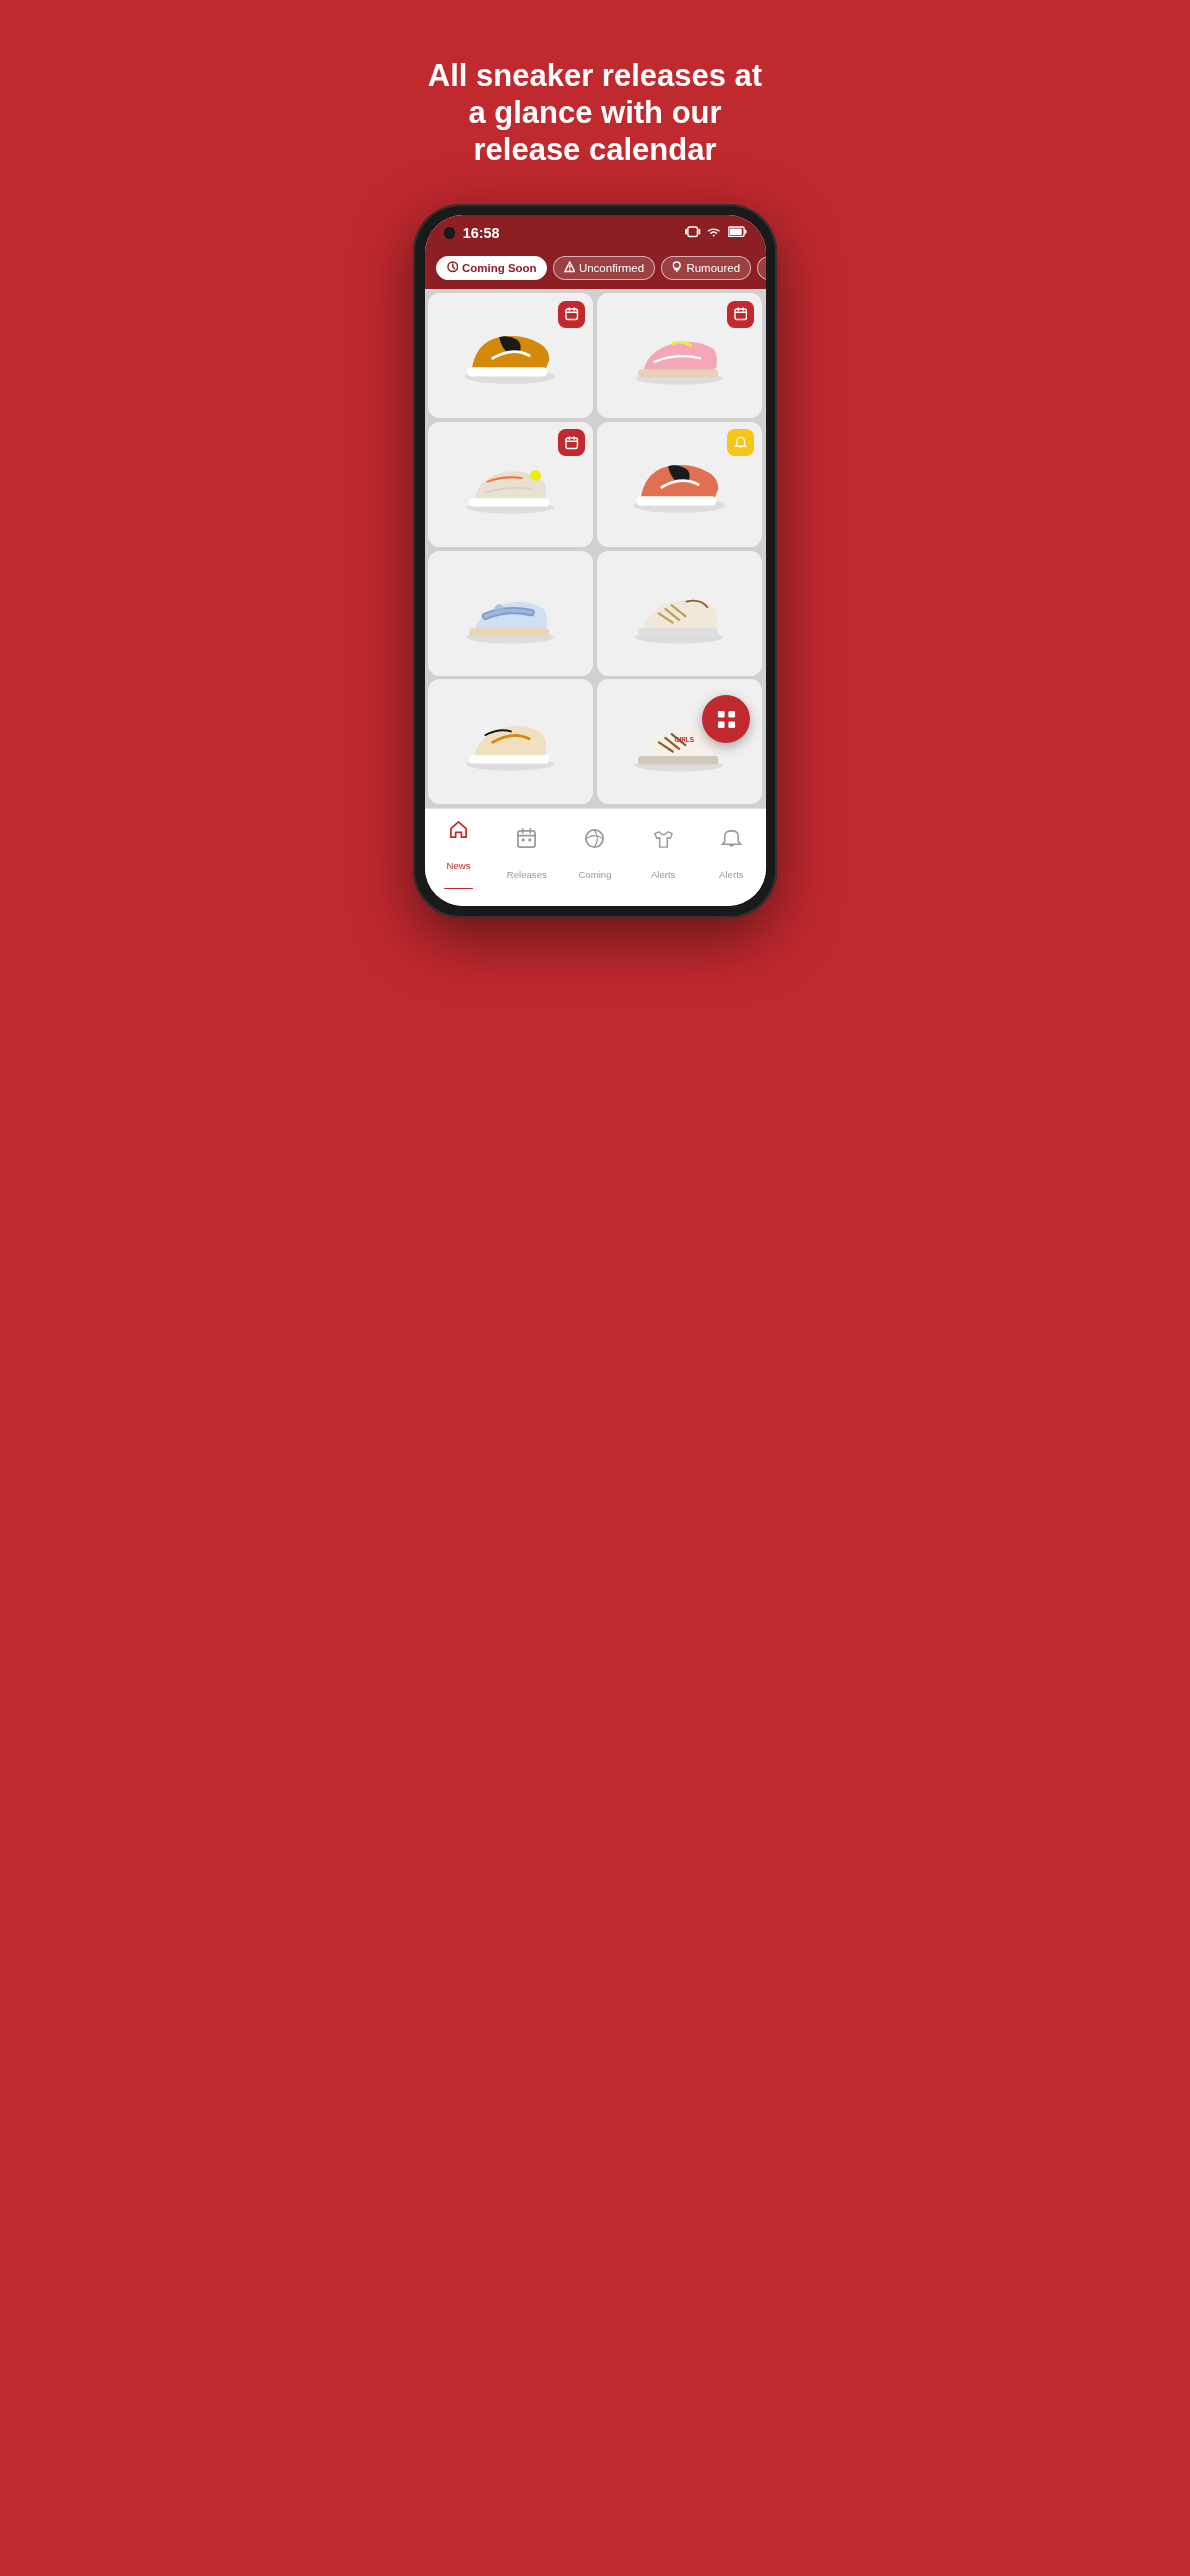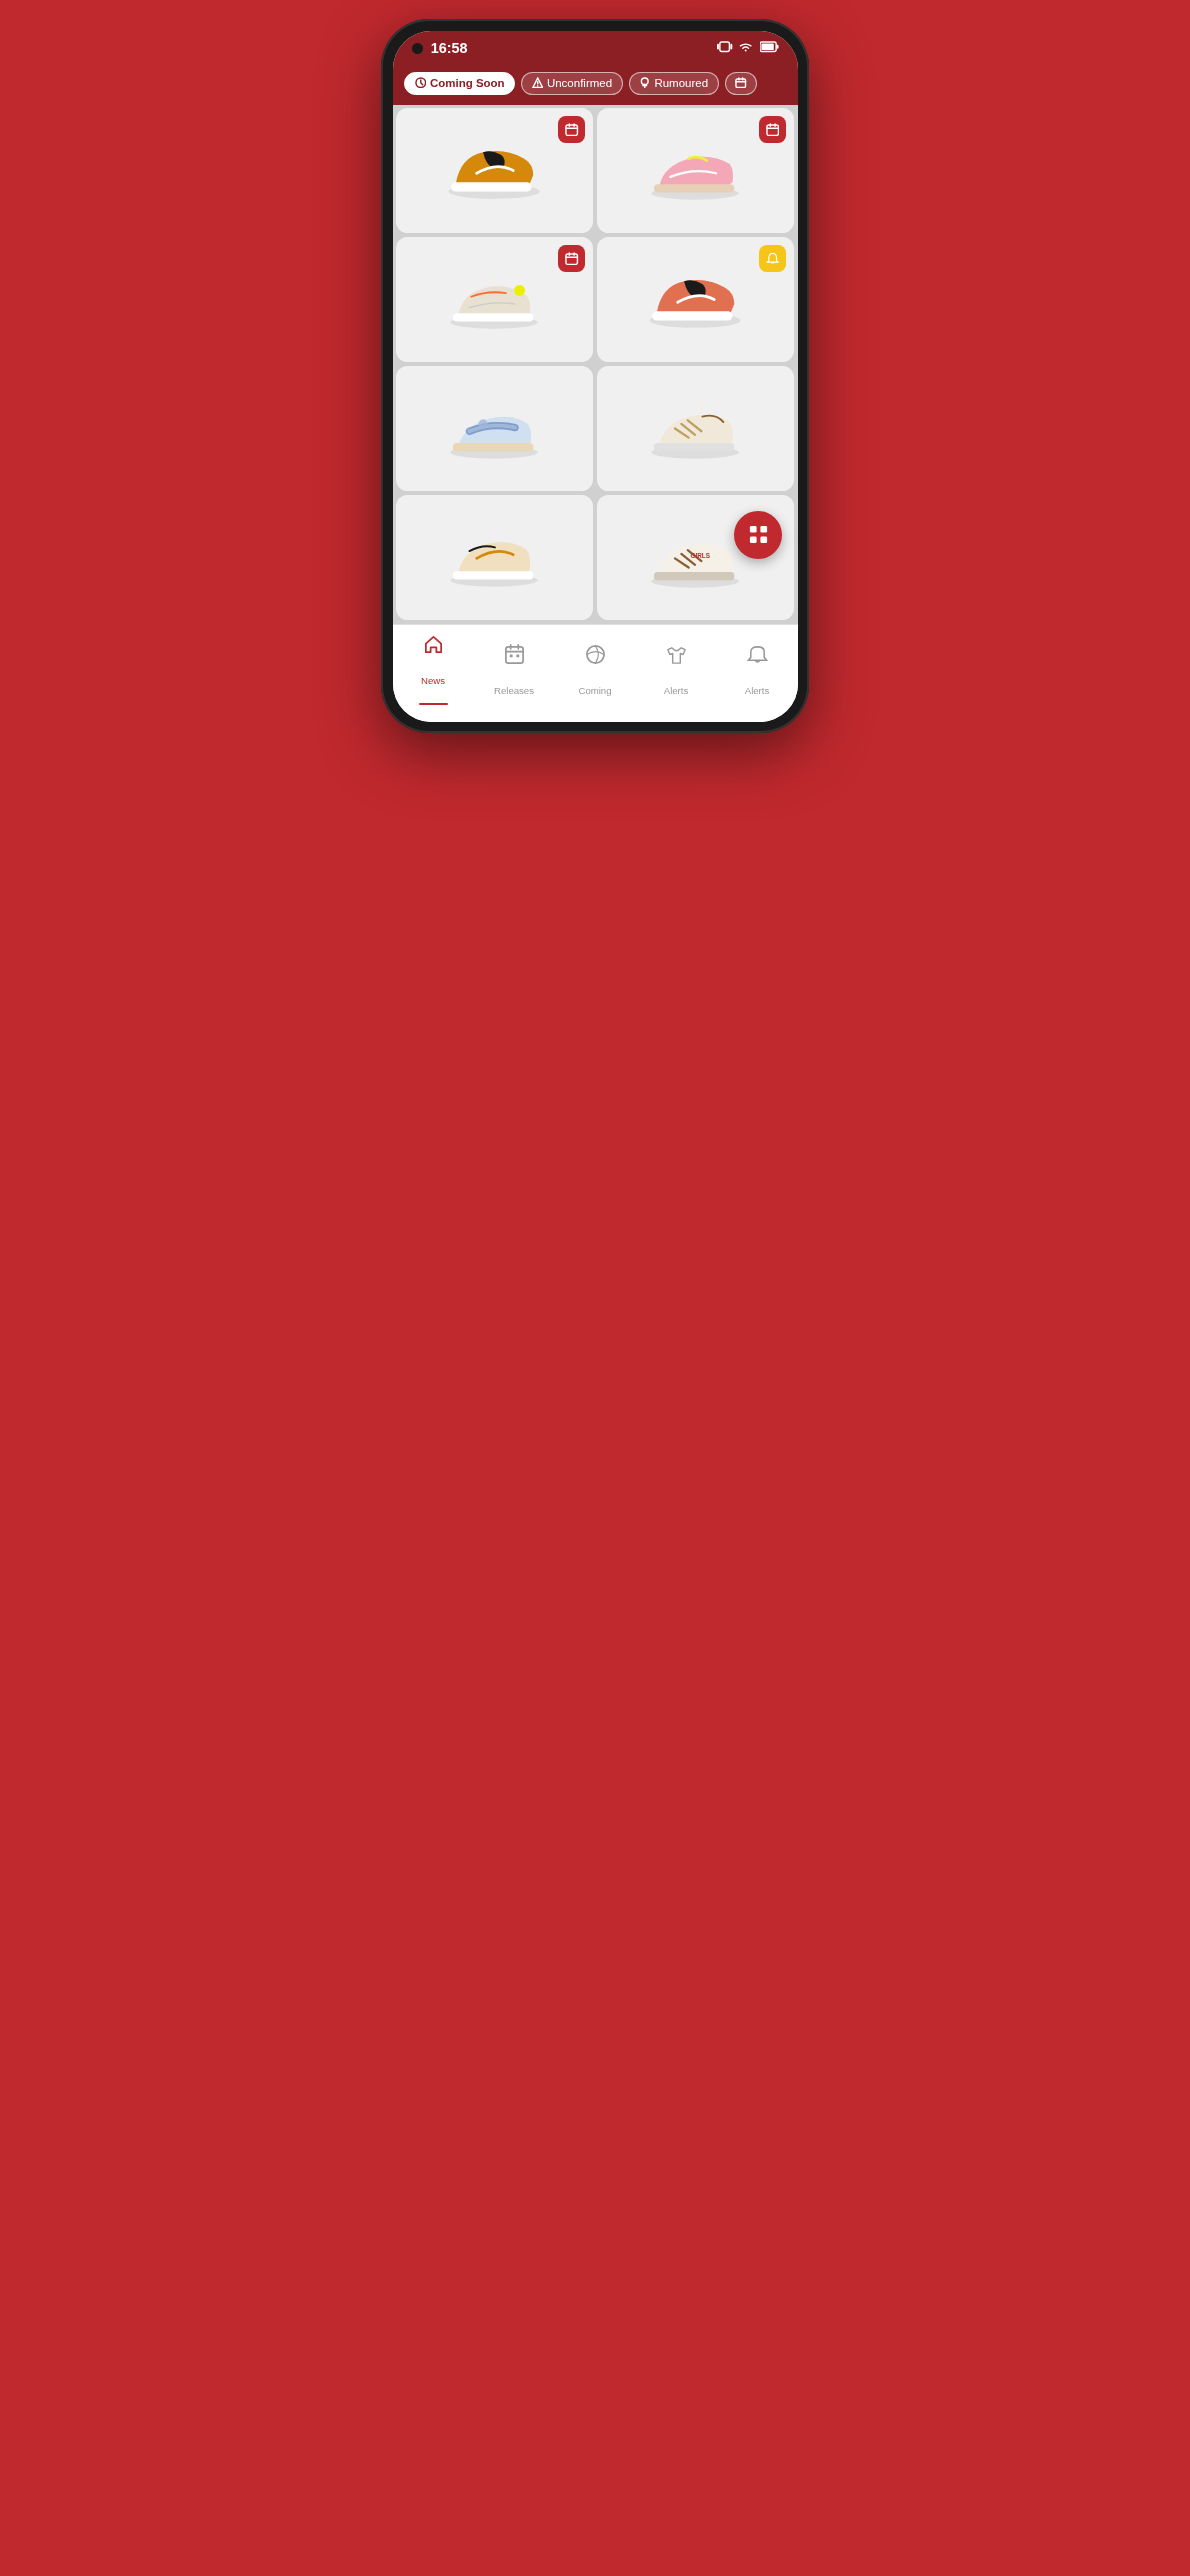--- a/index.html
+++ b/index.html
@@ -25,21 +25,21 @@
     .headline {
       color: white;
       font-size: 31px;
       font-weight: 800;
       text-align: center;
       line-height: 1.2;
       padding: 38px 29px 35px;
     }
 
     .phone-frame {
-      width: 428px;
+      width: 364px;
       background: #1a1a1a;
       border-radius: 48px;
       padding: 11.5px;
       box-shadow: 0 19px 58px rgba(0,0,0,0.5), inset 0 0 0 1.9px #333;
       position: relative;
     }
 
     .phone-screen {
       background: #f2f2f2;
       border-radius: 38px;
@@ -234,20 +234,21 @@
     .shoe-svg {
       width: 110px;
       height: 67px;
     }
   </style>
 </head>
 <body>
 
 <div class="page-container">
 
+  <h1 class="headline">All sneaker releases at a glance with our release calendar</h1>
 
   <div class="phone-frame">
     <div class="phone-screen">
 
       <div class="status-bar">
         <div class="status-left">
           <div class="camera-dot"></div>
           <span class="status-time">16:58</span>
         </div>
         <div class="status-icons">

